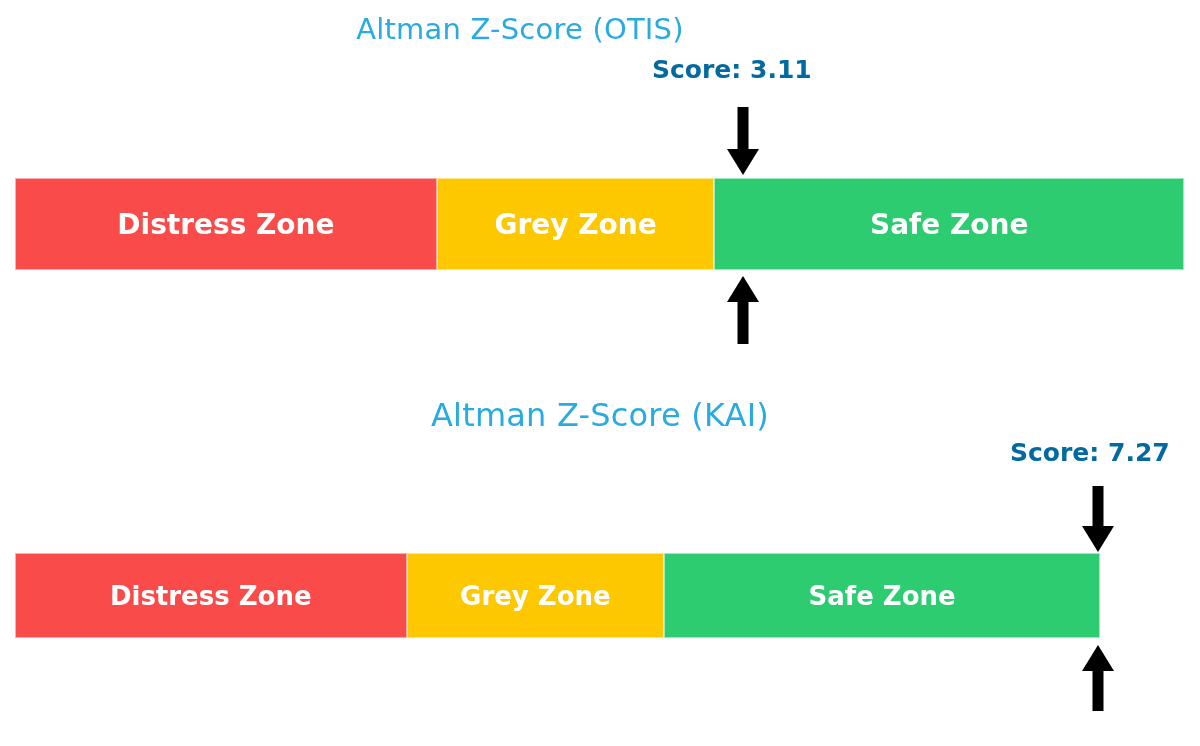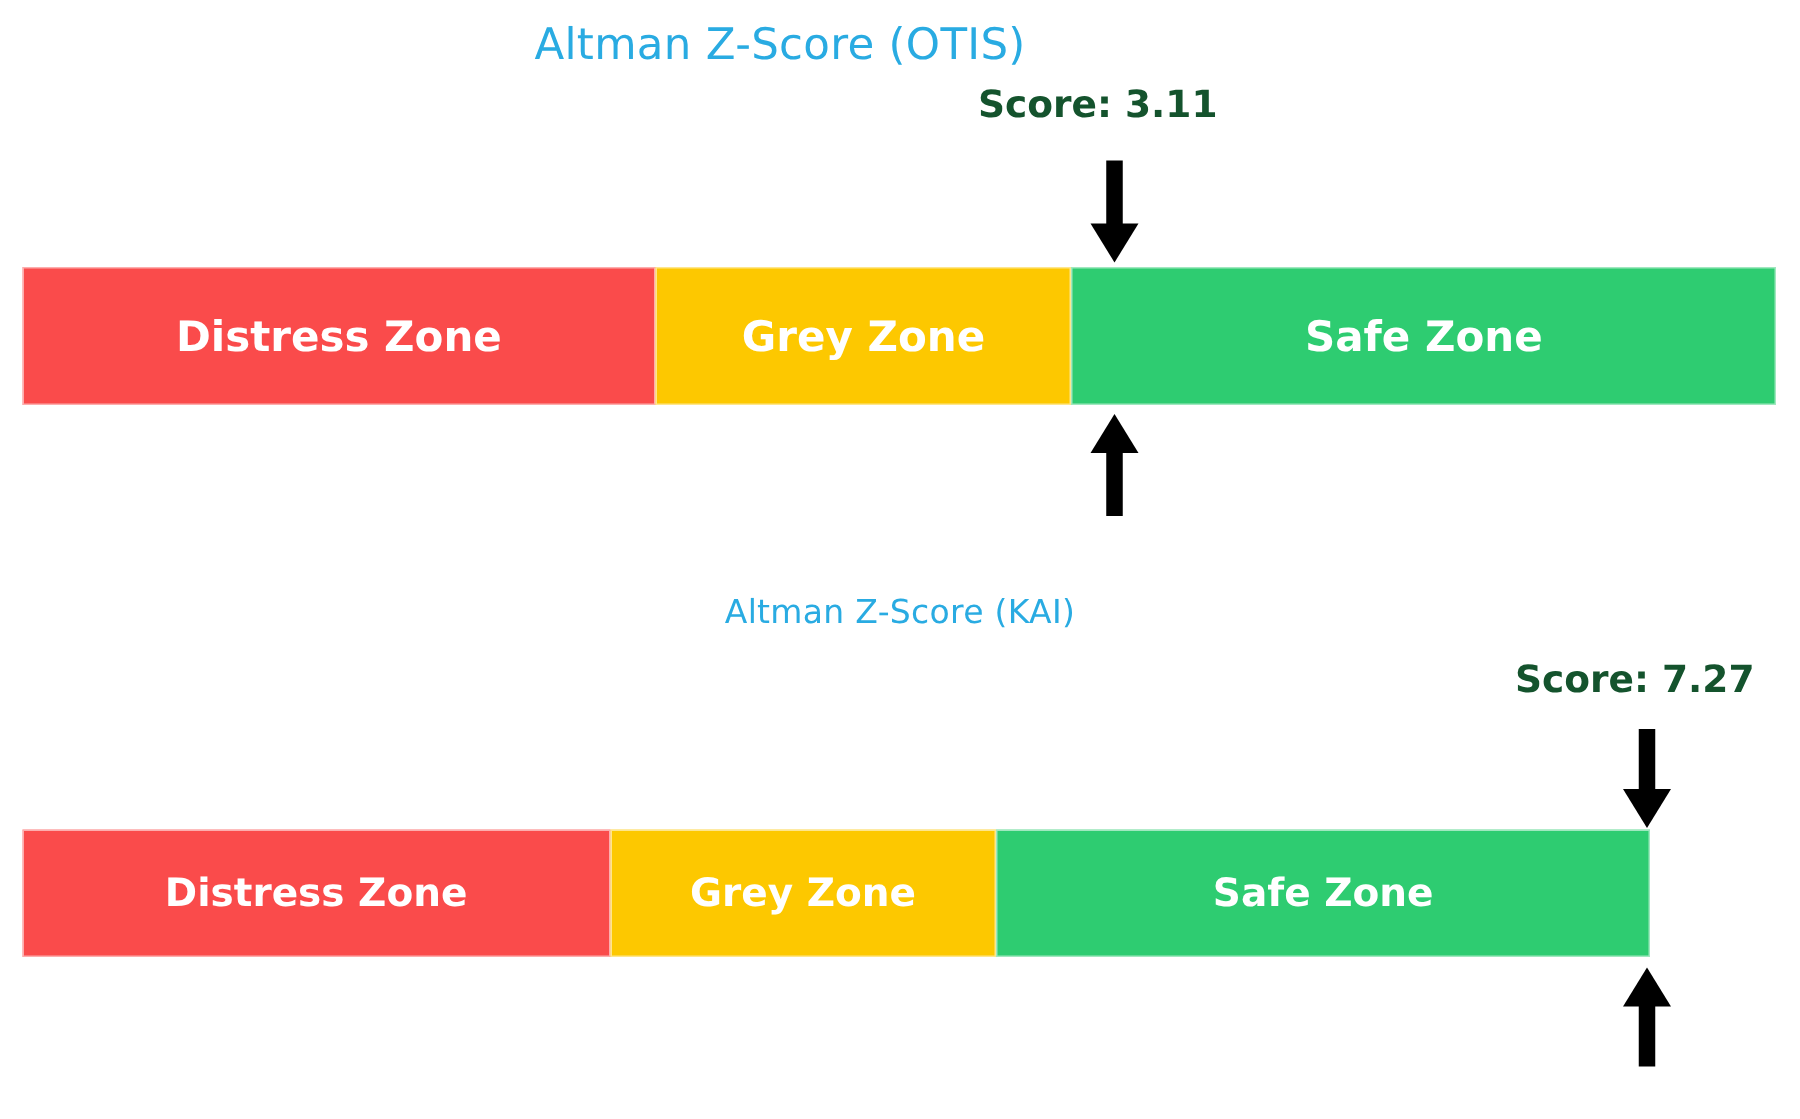--- a/index.html
+++ b/index.html
@@ -22,21 +22,21 @@
     text-align: center;
     color: #29abe2;
     font-family: "DejaVu Sans", sans-serif;
     font-weight: 400;
     white-space: nowrap;
     letter-spacing: 0.2px;
   }
 
   .score-label {
     position: absolute;
-    color: #14532d;
+    color: #0369a1;
     font-family: "DejaVu Sans", sans-serif;
     font-weight: bold;
     white-space: nowrap;
   }
 
   .zone-bar {
     position: absolute;
     display: flex;
     flex-direction: row;
     box-sizing: border-box;
@@ -103,21 +103,21 @@
 
   #marker-down-otis { left: 743px; top: 107px; width: 0; height: 68px; }
   #marker-down-otis .shaft { top: 0; width: 11px; height: 44px; }
   #marker-down-otis .head  { top: 42px; }
 
   #marker-up-otis { left: 743px; top: 276px; width: 0; height: 68px; }
   #marker-up-otis .head  { top: 0; }
   #marker-up-otis .shaft { top: 24px; width: 11px; height: 44px; }
 
   
-  #title-kai { left: 0; top: 396px; width: 1200px; font-size: 22px; }
+  #title-kai { left: 0; top: 396px; width: 1200px; font-size: 32px; }
   #score-kai { left: 1010px; top: 438px; font-size: 25px; }
 
   #bar-kai { left: 15px; top: 553px; width: 1085px; height: 85px; }
   #bar-kai .zone { font-size: 26px; }
 
   #marker-down-kai { left: 1098px; top: 486px; width: 0; height: 66px; }
   #marker-down-kai .shaft { top: 0; width: 11px; height: 42px; }
   #marker-down-kai .head  { top: 40px; }
 
   #marker-up-kai { left: 1098px; top: 645px; width: 0; height: 66px; }

